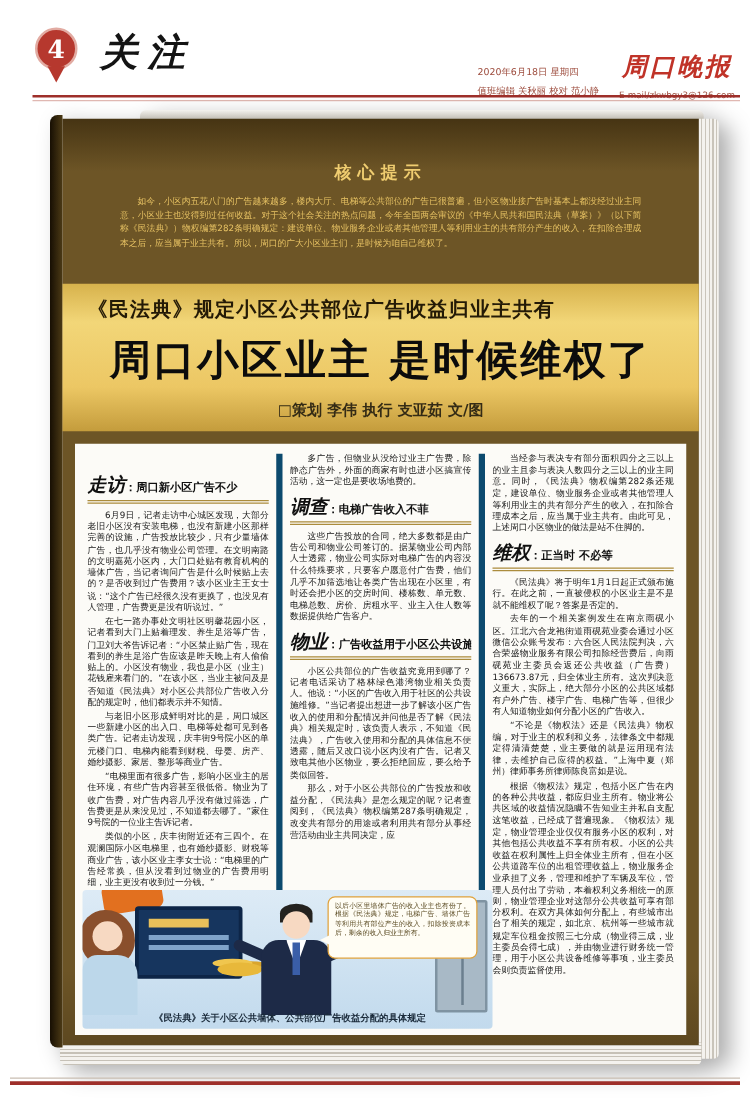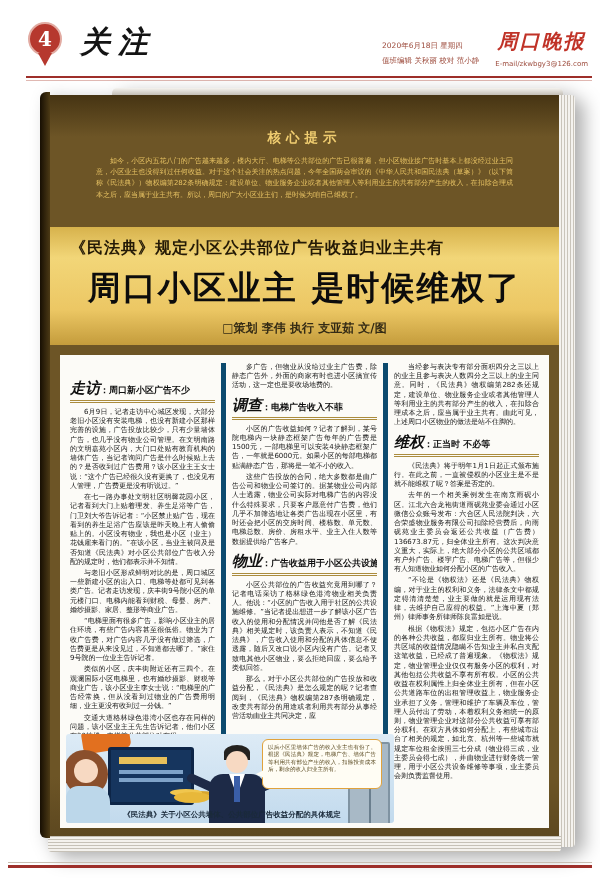--- a/index.html
+++ b/index.html
@@ -8,21 +8,21 @@
 
   
   .masthead { position:absolute; top:20px; left:22px; right:10px; height:54px; }
   .pin { position:absolute; left:6px; top:2px; width:34px; height:34px; background:#b6382e;
          border:2px solid #e2aba2; border-radius:50%; color:#fff; font-weight:bold; font-size:20px;
          display:flex; align-items:center; justify-content:center; font-family:"DejaVu Serif", serif; z-index:2;}
   .pin::after { content:""; position:absolute; left:8px; bottom:-12px;
          border-left:7px solid transparent; border-right:7px solid transparent; border-top:13px solid #b6382e; }
   .section-name { position:absolute; left:58px; top:2px; font-family:"DejaVu Serif", serif;
          font-size:30px; font-weight:700; font-style:italic; color:#141414; letter-spacing:8px; }
-  .head-right { position:absolute; right:2px; top:8px; display:flex; gap:16px; align-items:flex-start; }
+  .head-right { position:absolute; right:2px; top:20px; display:flex; gap:16px; align-items:flex-start; }
   .head-meta { font-size:7.5px; color:#9c4a3b; line-height:2.0; margin-top:10px; white-space:nowrap; }
   .brand { text-align:center; }
   .brand-name { font-family:"DejaVu Serif", serif; font-size:20px; font-weight:900; font-style:italic;
          color:#c03328; letter-spacing:2px; white-space:nowrap; }
   .brand-mail { font-size:7px; color:#9c4a3b; margin-top:5px; }
   .head-rule { position:absolute; top:76px; left:26px; right:8px; height:5px;
          border-top:2px solid #9e2f2a; border-bottom:1px solid #e0b8b2; }
 
   
   .book { position:absolute; left:40px; top:88px; width:535px; height:764px;
@@ -59,21 +59,21 @@
   .col + .col { border-left:5px solid #0c4a6e; }
   .sec-head { margin:5px 0 5px; padding-bottom:2px; border-bottom:3px double #ab8c3d;
               display:flex; align-items:baseline; white-space:nowrap; overflow:hidden; }
   .sec-head.first { margin-top:16px; }
   .sec-tag { font-family:"DejaVu Serif", serif; font-size:15px; font-weight:900; font-style:italic; color:#101010; }
   .sec-sub { font-size:9px; font-weight:700; color:#101010; }
   .para { font-size:7px; line-height:1.32; text-align:justify; text-indent:2em; color:#171717; margin-bottom:2px; }
   .para.cont { text-indent:2em; }
 
   
-  .illus { position:absolute; left:6px; bottom:5px; width:328px; height:89px;
+  .illus { position:absolute; left:6px; bottom:5px; width:328px; height:111px;
            background:linear-gradient(180deg,#ddebf6,#c2daed); border-radius:3px; overflow:hidden; }
   .illus > div { position:absolute; }
   .tv { left:16px; top:-7px; width:48px; height:24px; background:#e2701f; border-radius:6px; transform:rotate(-9deg); }
   .screen { left:42px; top:13px; width:86px; height:58px; background:#16355e; border:3px solid #0d2547; border-radius:3px; }
   .screen::before { content:""; position:absolute; left:8px; top:7px; width:48px; height:7px; background:#e8c05a; }
   .screen::after { content:""; position:absolute; left:8px; top:20px; width:64px; height:4px; background:#7fa3c9; box-shadow:0 8px 0 #7fa3c9; }
   .coins { left:108px; top:58px; width:36px; height:11px; background:#e8b83a; border-radius:50%;
            box-shadow:-6px -5px 0 -2px #f0c64e, 8px -4px 0 -3px #d9a52e; }
   .woman-hair { left:-2px; top:16px; width:44px; height:46px; background:#8a4f2c; border-radius:46% 54% 48% 52%; }
   .woman-head { left:8px; top:25px; width:24px; height:24px; background:#f7d9c2; border-radius:50%; }
@@ -156,21 +156,20 @@
           <p class="para">类似的小区，庆丰街附近还有三四个。在观澜国际小区电梯里，也有婚纱摄影、财税等商业广告，该小区业主李女士说：“电梯里的广告经常换，但从没看到过物业的广告费用明细，业主更没有收到过一分钱。”</p>
           <p class="para">交通大道格林绿色港湾小区也存在同样的问题，该小区业主王先生告诉记者，他们小区有30栋楼，电梯等公共部位贴有很</p>
         </div>
 
         <div class="col">
           <p class="para cont">多广告，但物业从没给过业主广告费，除静态广告外，外面的商家有时也进小区搞宣传活动，这一定也是要收场地费的。</p>
           <div class="sec-head">
             <span class="sec-tag">调查</span>
               <span class="sec-sub">：电梯广告收入不菲</span>
           </div>
-          <p class="para">小区的广告收益如何？记者了解到，某号院电梯内一块静态框架广告每年的广告费是1500元，一部电梯里可以安装4块静态框架广告，一年就是6000元。如果小区的每部电梯都贴满静态广告，那将是一笔不小的收入。</p>
           <p class="para">这些广告投放的合同，绝大多数都是由广告公司和物业公司签订的。据某物业公司内部人士透露，物业公司实际对电梯广告的内容没什么特殊要求，只要客户愿意付广告费，他们几乎不加筛选地让各类广告出现在小区里，有时还会把小区的交房时间、楼栋数、单元数、电梯总数、房价、房租水平、业主入住人数等数据提供给广告客户。</p>
           <div class="sec-head">
             <span class="sec-tag">物业</span>
               <span class="sec-sub">：广告收益用于小区公共设施维修</span>
           </div>
           <p class="para">小区公共部位的广告收益究竟用到哪了？记者电话采访了格林绿色港湾物业相关负责人。他说：“小区的广告收入用于社区的公共设施维修。”当记者提出想进一步了解该小区广告收入的使用和分配情况并问他是否了解《民法典》相关规定时，该负责人表示，不知道《民法典》，广告收入使用和分配的具体信息不便透露，随后又改口说小区内没有广告。记者又致电其他小区物业，要么拒绝回应，要么给予类似回答。</p>
           <p class="para">那么，对于小区公共部位的广告投放和收益分配，《民法典》是怎么规定的呢？记者查阅到，《民法典》物权编第287条明确规定，改变共有部分的用途或者利用共有部分从事经营活动由业主共同决定，应</p>
         </div>
 
         <div class="col">

